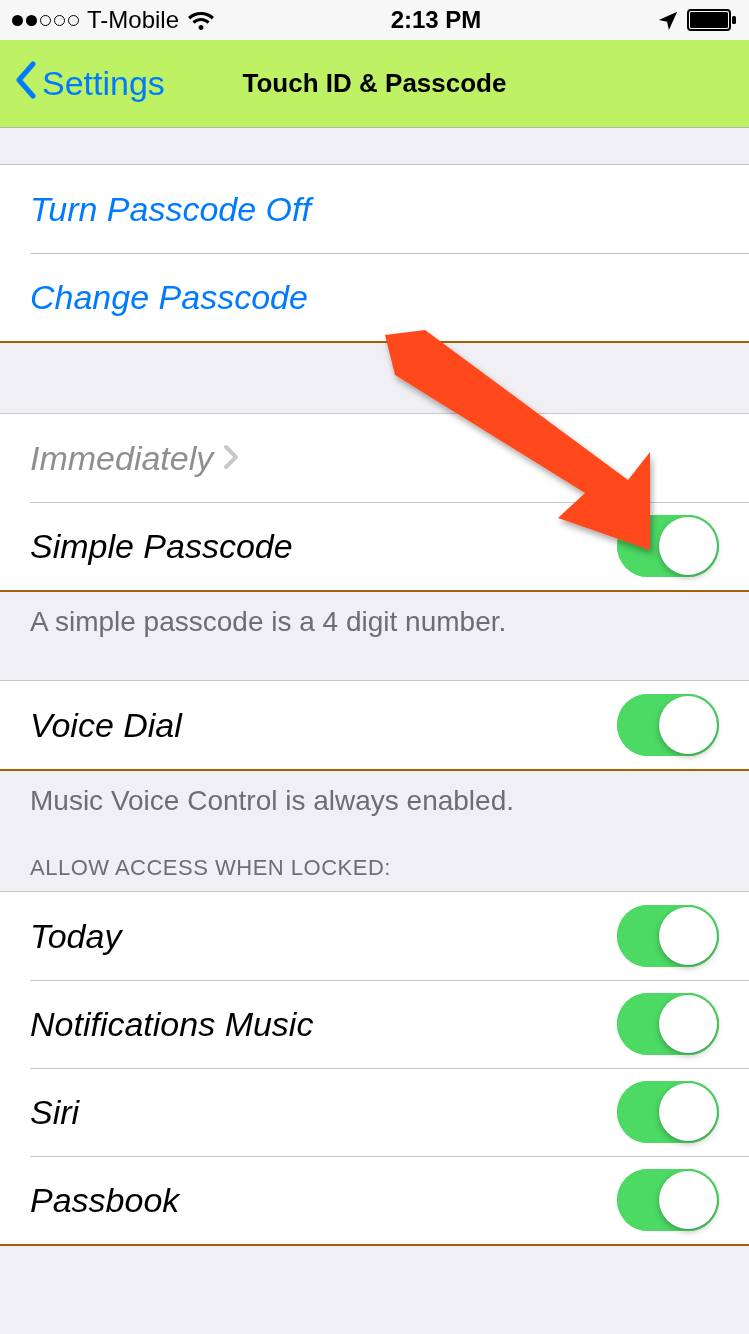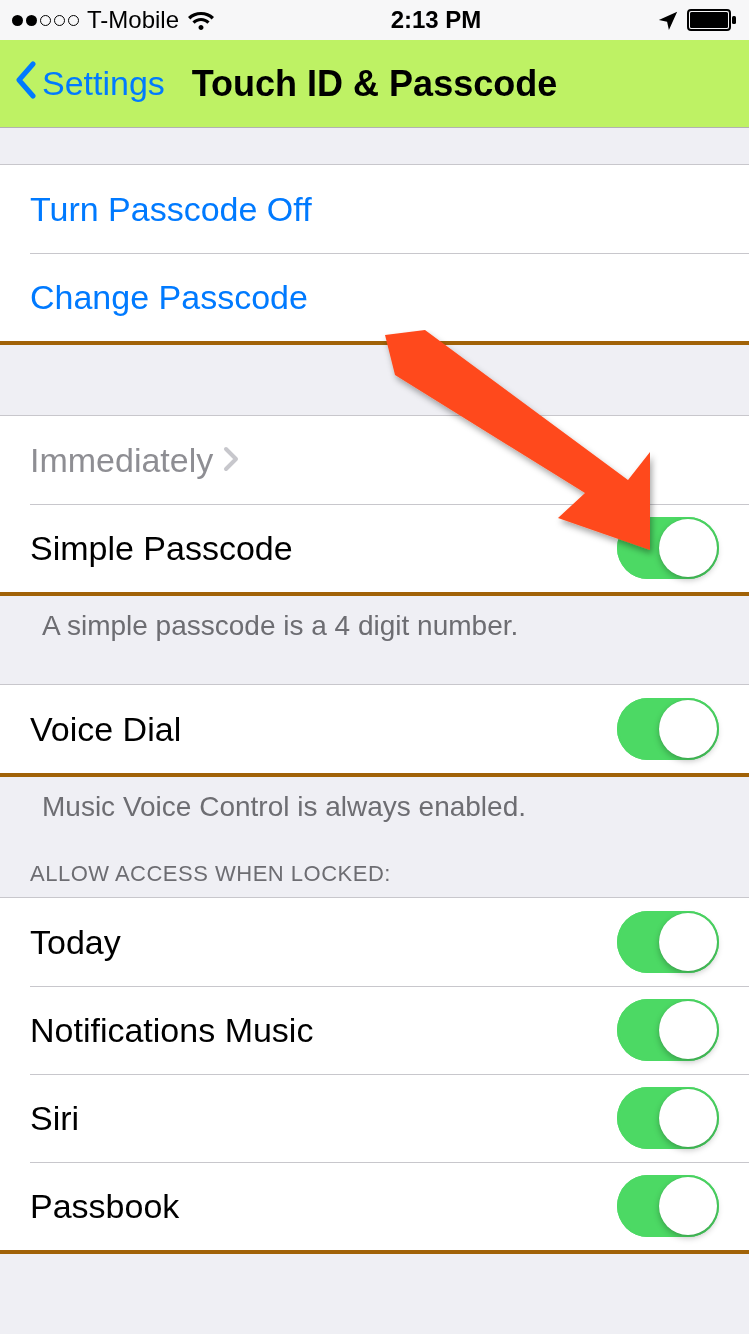--- a/index.html
+++ b/index.html
@@ -48,33 +48,34 @@
     color: #007aff;
     font-size: 34px;
     font-weight: 400;
     z-index: 2;
   }
   .nav-back .chevron { margin-right: 6px; }
   .nav-title {
     position: absolute;
     left: 0; right: 0;
     text-align: center;
-    font-size: 36px;
+    font-size: 26px;
     font-weight: 600;
     color: #000;
     pointer-events: none;
   }
 
   
   .content { }
 
   .group {
     background: #fff;
     border-top: 1px solid #c8c7cc;
-    border-bottom: 4px solid #a16207;
+    border-bottom: 2px solid #a16207;
+    font-style: italic;
   }
 
   .spacer { height: 36px; }
   .spacer-lg { height: 70px; }
 
   .cell {
     min-height: 88px;
     padding: 0 30px;
     display: flex;
     align-items: center;
@@ -88,21 +89,21 @@
     top: 0; left: 30px; right: 0;
     height: 1px;
     background: #c8c7cc;
   }
   .cell .label { color: #000; font-weight: 400; }
   .cell.link .label { color: #007aff; }
   .cell .value { color: #8e8e93; font-size: 34px; display: flex; align-items: center; gap: 10px; }
   .cell .disclosure { color: #c7c7cc; }
 
   .footer-text {
-    padding: 14px 30px 8px 42px;
+    padding: 14px 30px 8px 30px;
     font-size: 28px;
     color: #6d6d72;
   }
   .header-text {
     padding: 30px 30px 10px 30px;
     font-size: 22px;
     color: #6d6d72;
     letter-spacing: 0.5px;
   }
 

